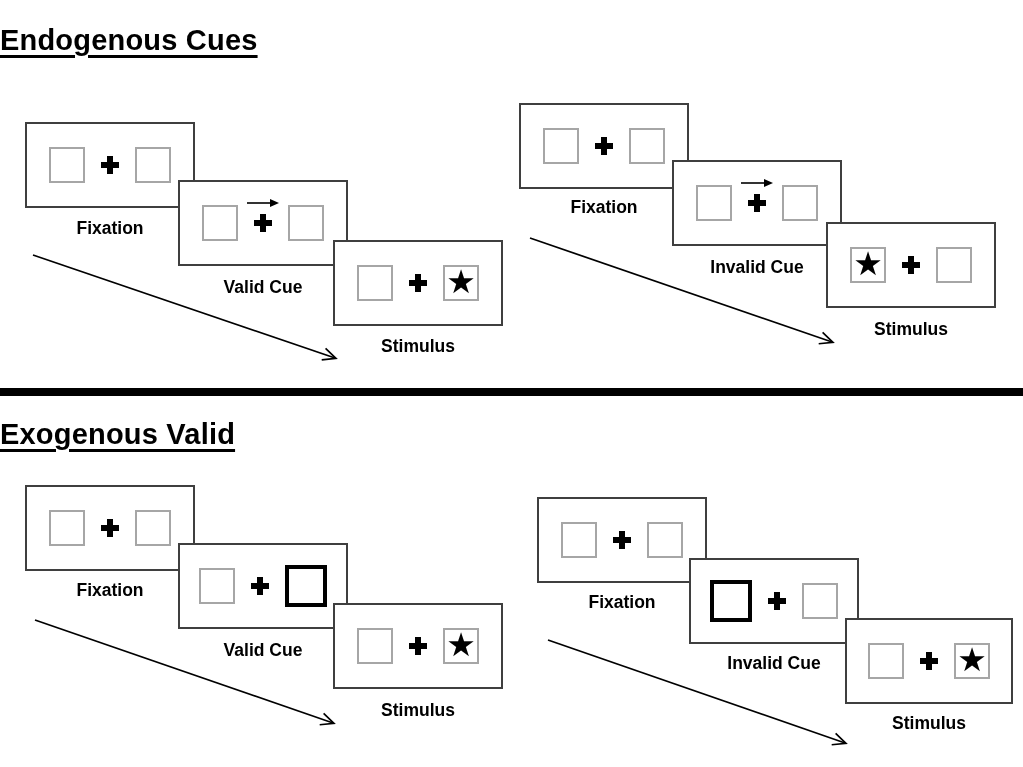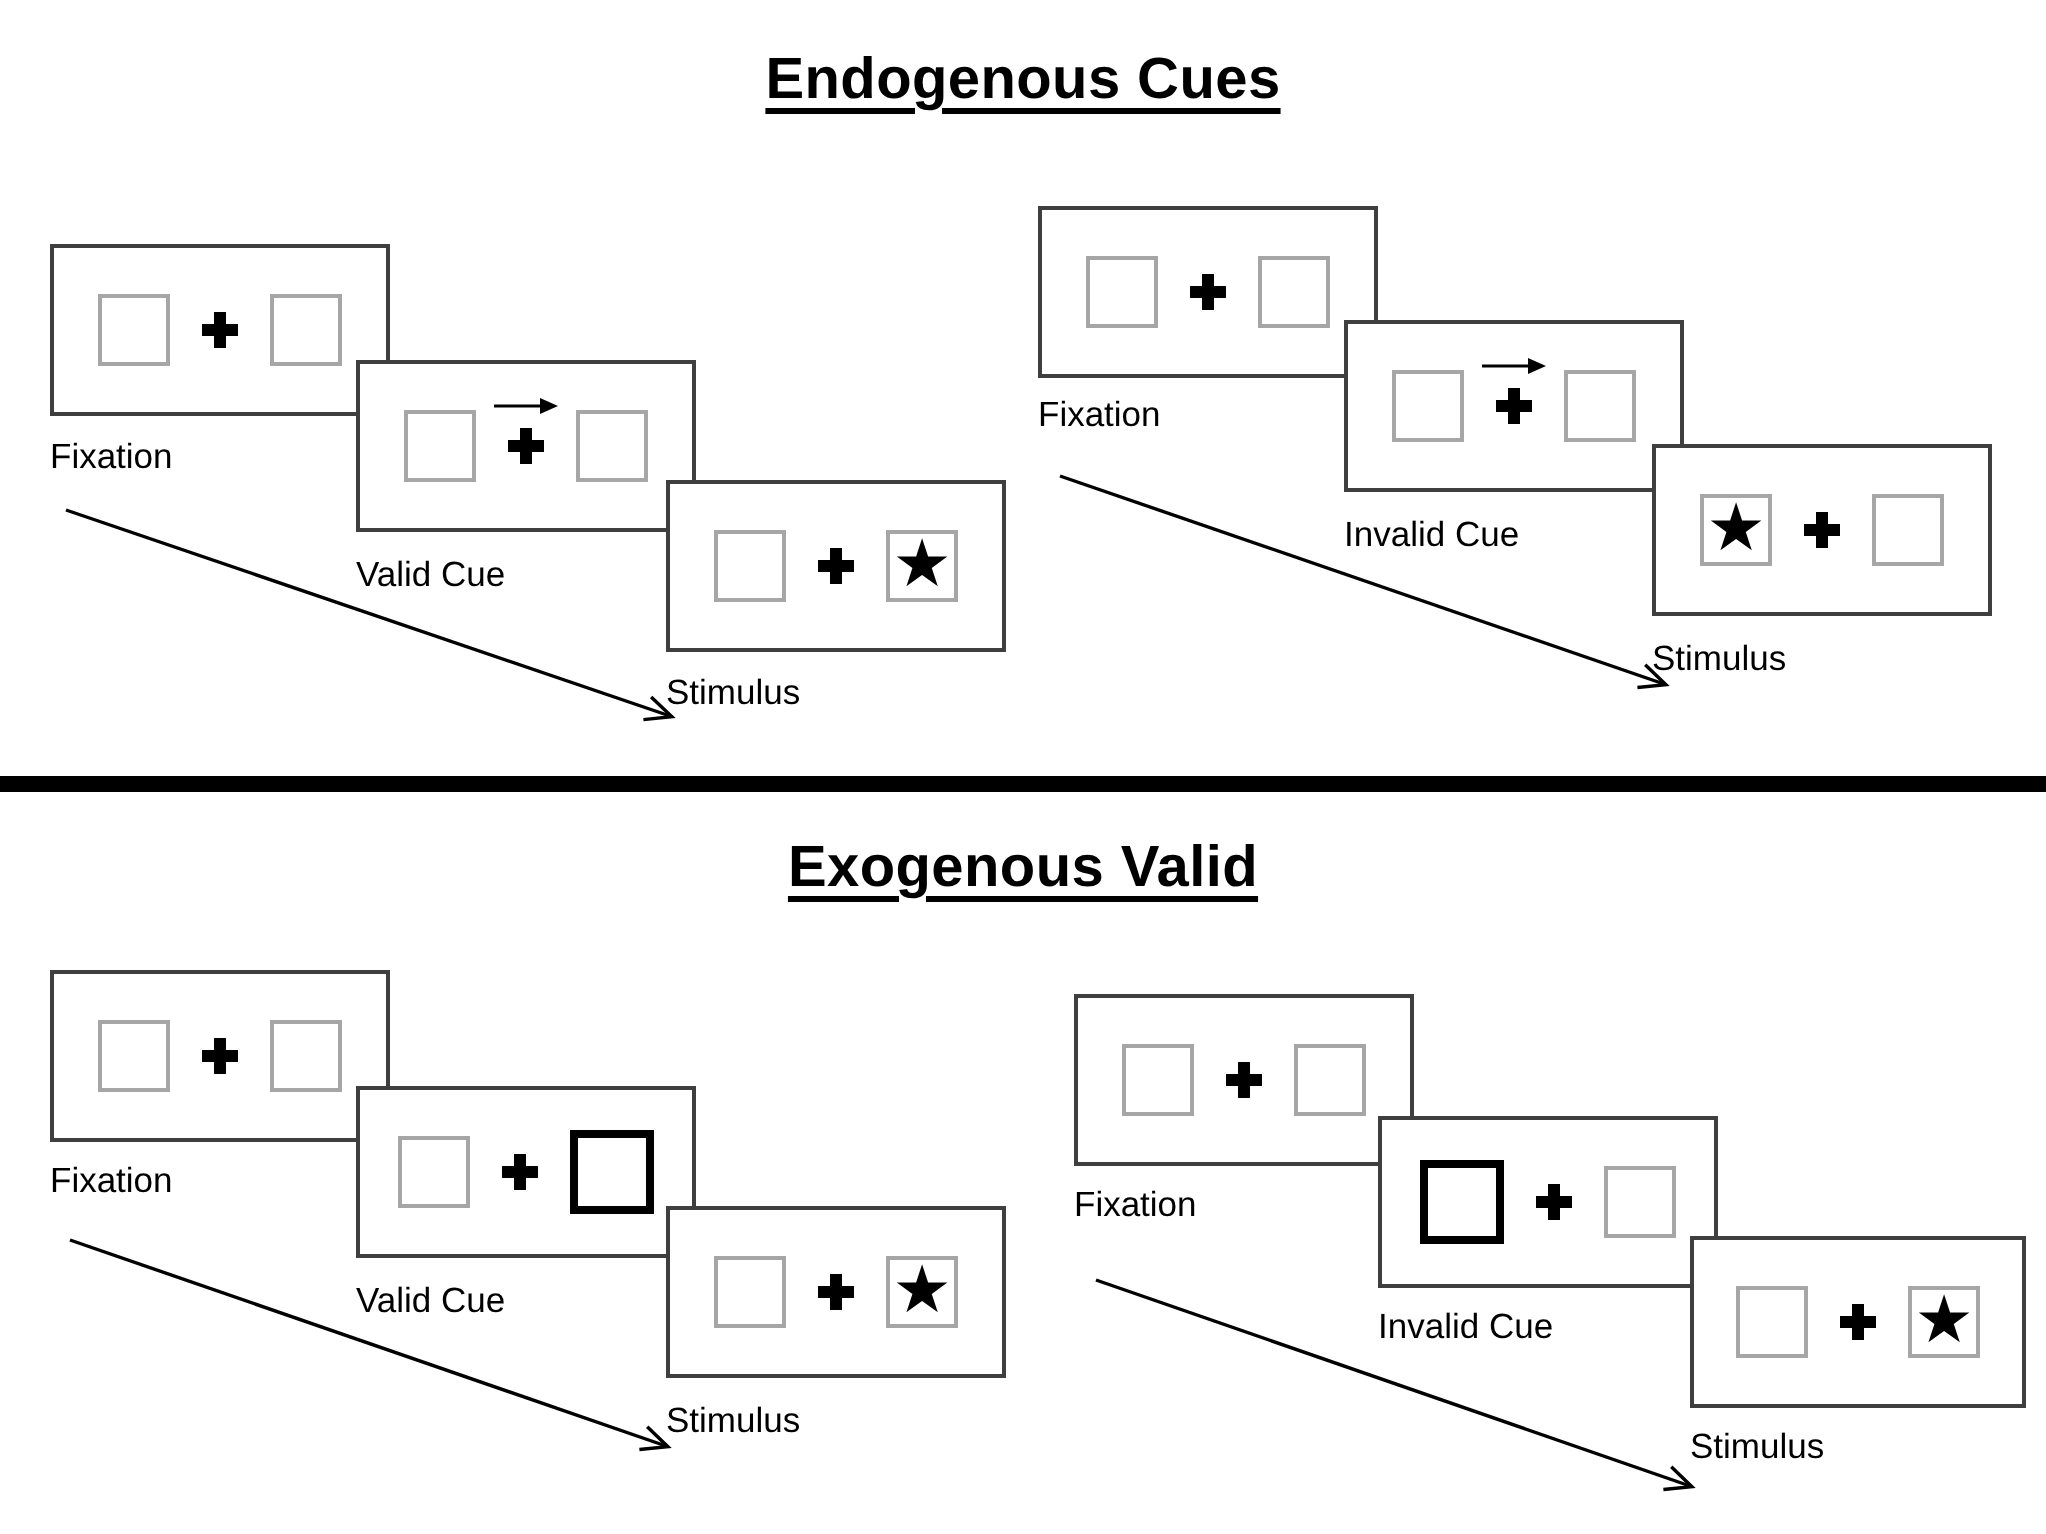--- a/index.html
+++ b/index.html
@@ -1,19 +1,19 @@
 <!DOCTYPE html>
 <html><head>
 <meta charset="utf-8">
 <style>
   html,body{margin:0;padding:0;background:#fff;}
   #stage{position:relative;width:1023px;height:767px;background:#fff;overflow:hidden;
          font-family:"Liberation Sans",sans-serif;color:#000;}
 
-  .section-title{position:absolute;left:0;width:100%;text-align:center;
+  .section-title{position:absolute;left:0;width:100%;text-align:left;
                  font-size:29px;font-weight:bold;letter-spacing:0.2px;}
   .section-title span{text-decoration:underline;text-decoration-thickness:3px;text-underline-offset:5px;}
   #title-endo{top:24px;}
   #title-exo{top:418px;}
 
   #divider{position:absolute;left:0;top:388px;width:1023px;height:8px;background:#000;}
 
   #arrows-overlay{position:absolute;left:0;top:0;z-index:0;}
 
   .panel{position:absolute;width:170px;height:86px;background:#fff;
@@ -23,21 +23,21 @@
   .sq{width:36px;height:36px;box-sizing:border-box;border:2px solid #a6a6a6;background:#fff;
       display:flex;align-items:center;justify-content:center;flex:0 0 auto;}
   .sq.cued{width:42px;height:42px;border:4px solid #000;}
   .center{position:relative;display:flex;align-items:center;justify-content:center;flex:0 0 auto;}
   .plus{position:relative;width:18px;height:18px;}
   .plus::before{content:"";position:absolute;top:6px;left:0;width:18px;height:6px;background:#000;}
   .plus::after{content:"";position:absolute;left:6px;top:0;width:6px;height:18px;background:#000;}
   .cue-arrow{position:absolute;top:-17px;left:50%;transform:translateX(-50%);}
   .star{font-family:"DejaVu Sans",sans-serif;font-size:33px;line-height:1;margin-top:-3px;}
 
-  .plabel{position:absolute;width:170px;text-align:left;font-size:17.5px;font-weight:normal;z-index:5;}
+  .plabel{position:absolute;width:170px;text-align:center;font-size:17.5px;font-weight:bold;z-index:5;}
 
   
   #p-ev-0{left:25px;top:122px;z-index:1;} #l-ev-0{left:25px;top:218px;}
   #p-ev-1{left:178px;top:180px;z-index:2;} #l-ev-1{left:178px;top:277px;}
   #p-ev-2{left:333px;top:240px;z-index:3;} #l-ev-2{left:333px;top:336px;}
   
   #p-ei-0{left:519px;top:103px;z-index:1;} #l-ei-0{left:519px;top:197px;}
   #p-ei-1{left:672px;top:160px;z-index:2;} #l-ei-1{left:672px;top:257px;}
   #p-ei-2{left:826px;top:222px;z-index:3;} #l-ei-2{left:826px;top:319px;}
   

